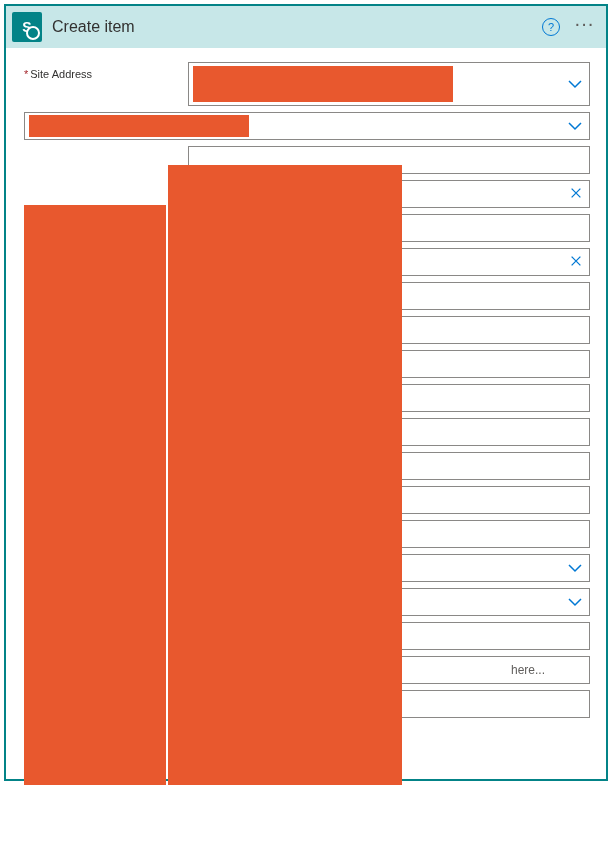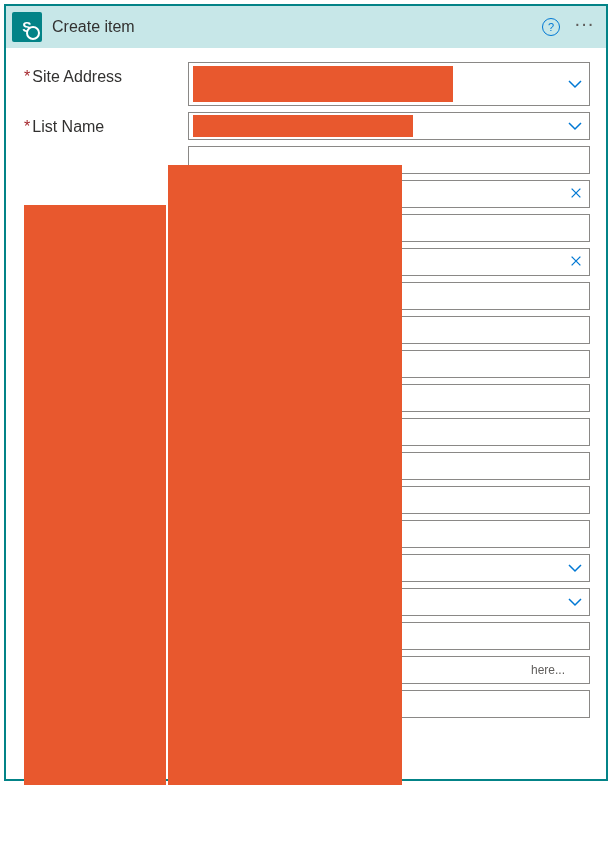--- a/index.html
+++ b/index.html
@@ -79,21 +79,21 @@
       padding: 14px 16px 10px 18px;
     }
     .row {
       display: flex;
       align-items: flex-start;
       margin-bottom: 6px;
     }
     .label-col {
       width: 164px;
       padding-top: 6px;
-      font-size: 16px;
+      font-size: 11px;
       color: #323130;
       position: relative;
     }
     .req::before {
       content: "*";
       color: #a4262c;
       margin-right: 2px;
     }
     .field-col {
       flex: 1;
@@ -144,21 +144,21 @@
       background: #e8582e;
       left: 162px;
       top: 117px;
       width: 234px;
       height: 681px;
       z-index: 2;
       pointer-events: none;
     }
     .placeholder-text {
       position: absolute;
-      right: 24px;
+      right: 44px;
       color: #605e5c;
       font-size: 12px;
     }
     .adv {
       padding: 14px 18px 16px 18px;
     }
     .adv-link {
       color: #0078d4;
       font-size: 13px;
       cursor: pointer;
@@ -193,21 +193,20 @@
           <span class="chev">
             <svg viewBox="0 0 16 16" width="16" height="16">
                 <path d="M2 5 L8 11 L14 5" fill="none" class="chev-blue" stroke-width="1.5"></path>
               </svg>
           </span>
         </div>
       </div>
     </div>
 
     <div class="row">
-      <div class="label-col req">List Name</div>
       <div class="field-col">
         <div class="field">
           <div class="redact-val narrow"></div>
           <span class="chev">
             <svg viewBox="0 0 16 16" width="16" height="16">
                 <path d="M2 5 L8 11 L14 5" fill="none" class="chev-blue" stroke-width="1.5"></path>
               </svg>
           </span>
         </div>
       </div>

